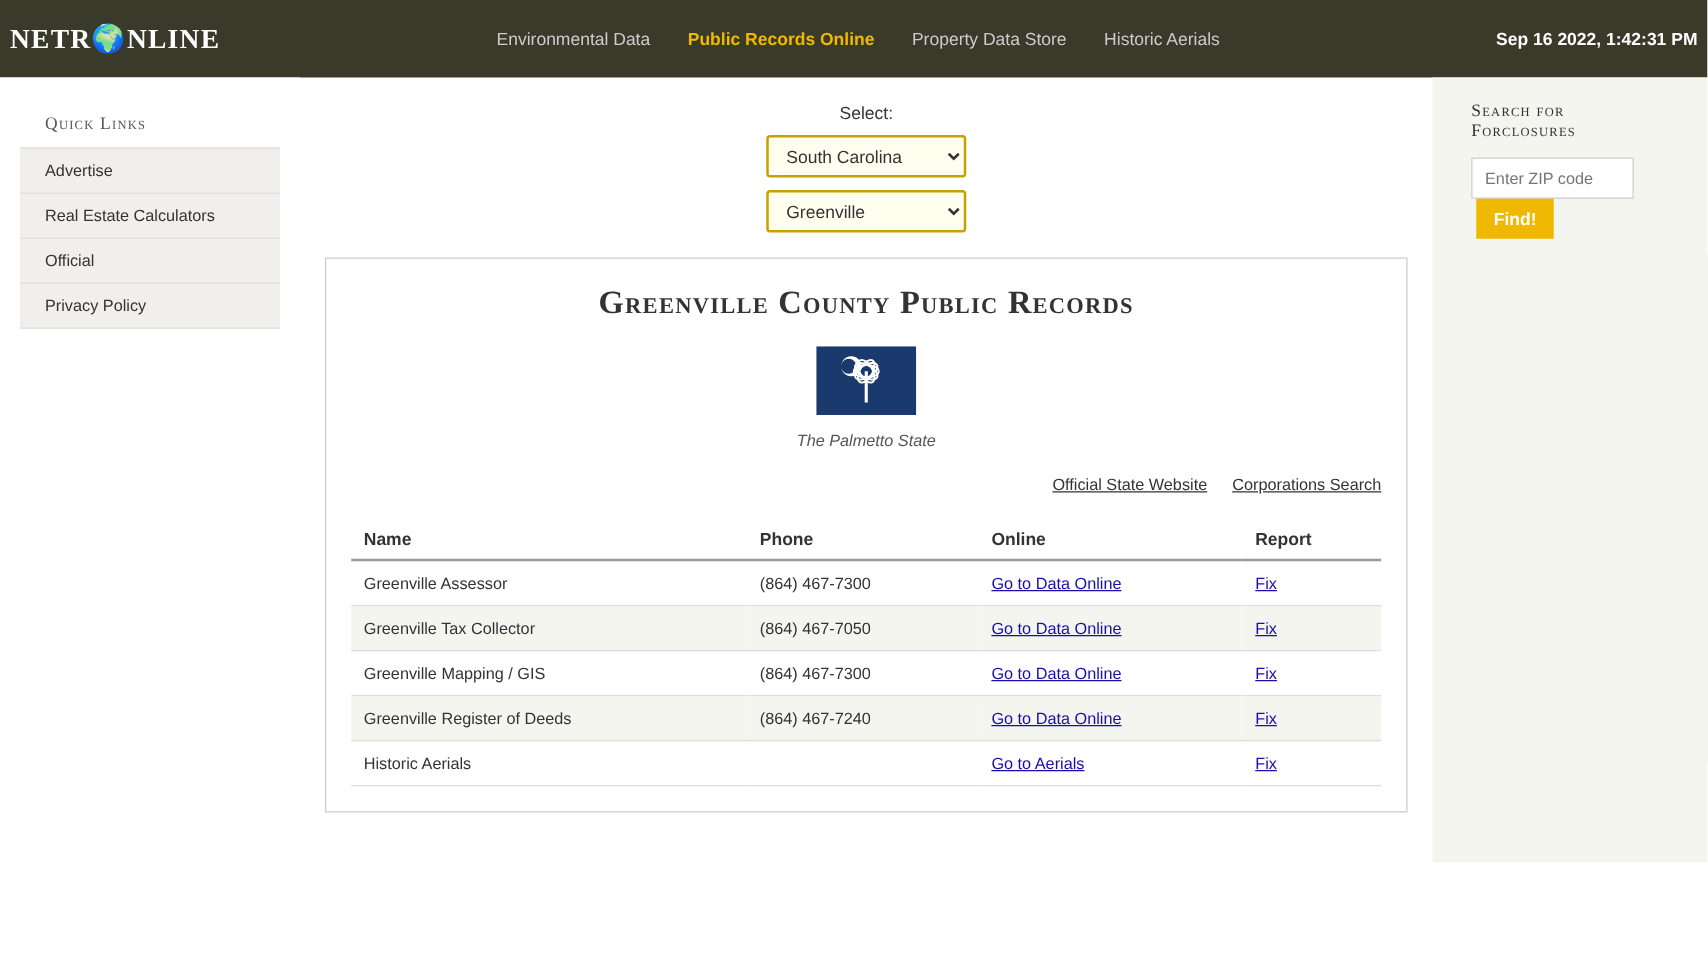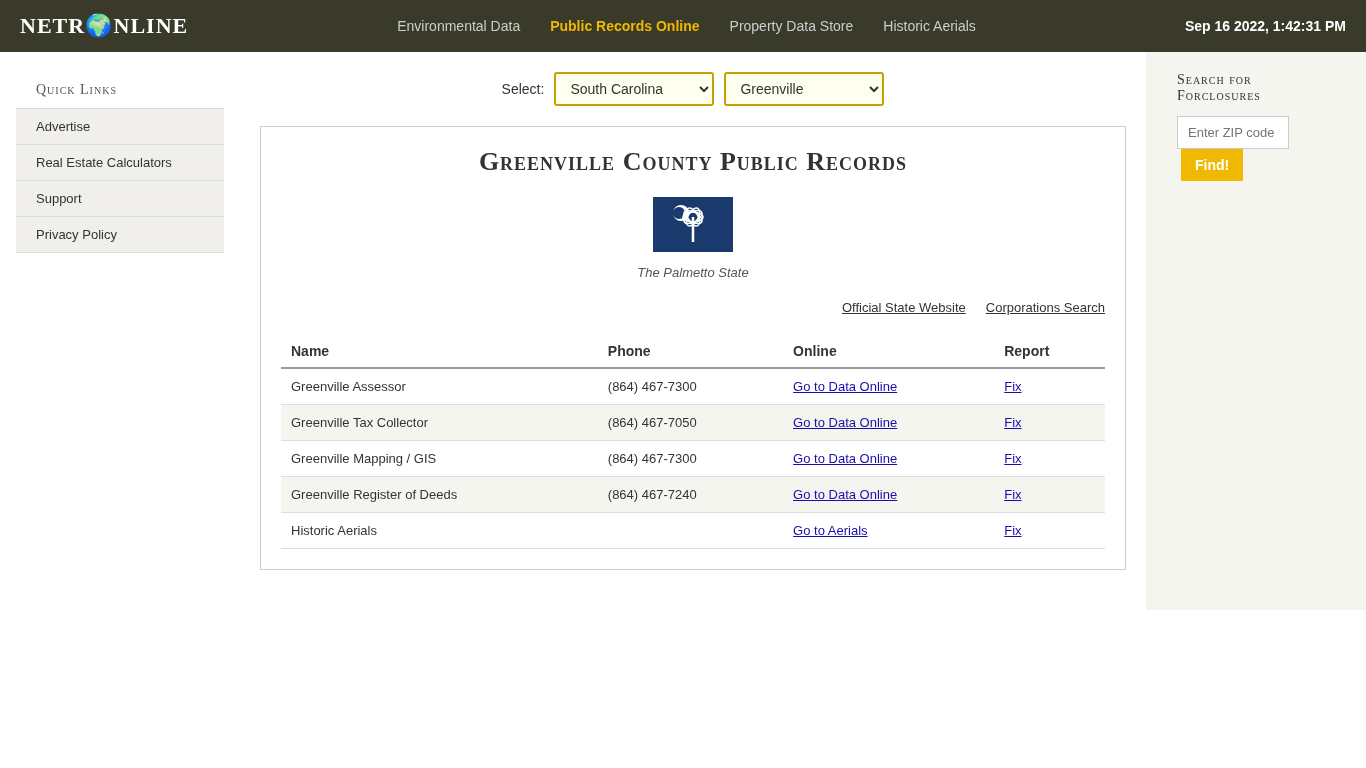--- a/index.html
+++ b/index.html
@@ -3,22 +3,22 @@
   <meta charset="utf-8">
   <style>
     * { margin: 0; padding: 0; box-sizing: border-box; }
     body { font-family: Arial, sans-serif; font-size: 14px; background: #fff; color: #333; }
 
     
     #header {
       background: #3a3a2a;
       display: flex;
       align-items: center;
-      padding: 0 20px;
-      height: 52px;
+      padding: 0 8px;
+      height: 62px;
       justify-content: space-between;
     }
     #logo {
       color: #fff;
       font-size: 22px;
       font-weight: bold;
       letter-spacing: 1px;
       font-family: Georgia, serif;
     }
     #logo span { color: #c8a000; }
@@ -85,20 +85,21 @@
       min-width: 0;
     }
 
     
     #select-row {
       display: flex;
       align-items: center;
       justify-content: center;
       gap: 10px;
       margin-bottom: 20px;
+      flex-direction: column;
     }
     #select-row label {
       font-size: 14px;
       color: #333;
     }
     .state-select, .county-select {
       padding: 6px 10px;
       font-size: 14px;
       border: 2px solid #c8a000;
       background: #fffff0;
@@ -198,21 +199,21 @@
     }
     #foreclosure-title {
       font-family: Georgia, serif;
       font-variant: small-caps;
       font-size: 14px;
       color: #333;
       margin-bottom: 12px;
       letter-spacing: 1px;
     }
     #zip-input {
-      width: 112px;
+      width: 130px;
       padding: 8px 10px;
       border: 1px solid #ccc;
       font-size: 13px;
       color: #999;
     }
     #find-btn {
       padding: 8px 14px;
       background: #f0b800;
       color: #fff;
       font-weight: bold;
@@ -237,21 +238,21 @@
   </div>
   <div id="datetime">Sep 16 2022, 1:42:31 PM</div>
 </div>
 
 <div id="main-layout">
 
   <div id="sidebar">
     <div id="sidebar-title">Quick Links</div>
     <a class="sidebar-link">Advertise</a>
     <a class="sidebar-link">Real Estate Calculators</a>
-    <a class="sidebar-link">Support</a>
+    <a class="sidebar-link">Official</a>
     <a class="sidebar-link">Privacy Policy</a>
   </div>
 
   <div id="content">
 
     <div id="select-row">
       <label>Select:</label>
       <select class="state-select">
         <option>South Carolina</option>
       </select>

